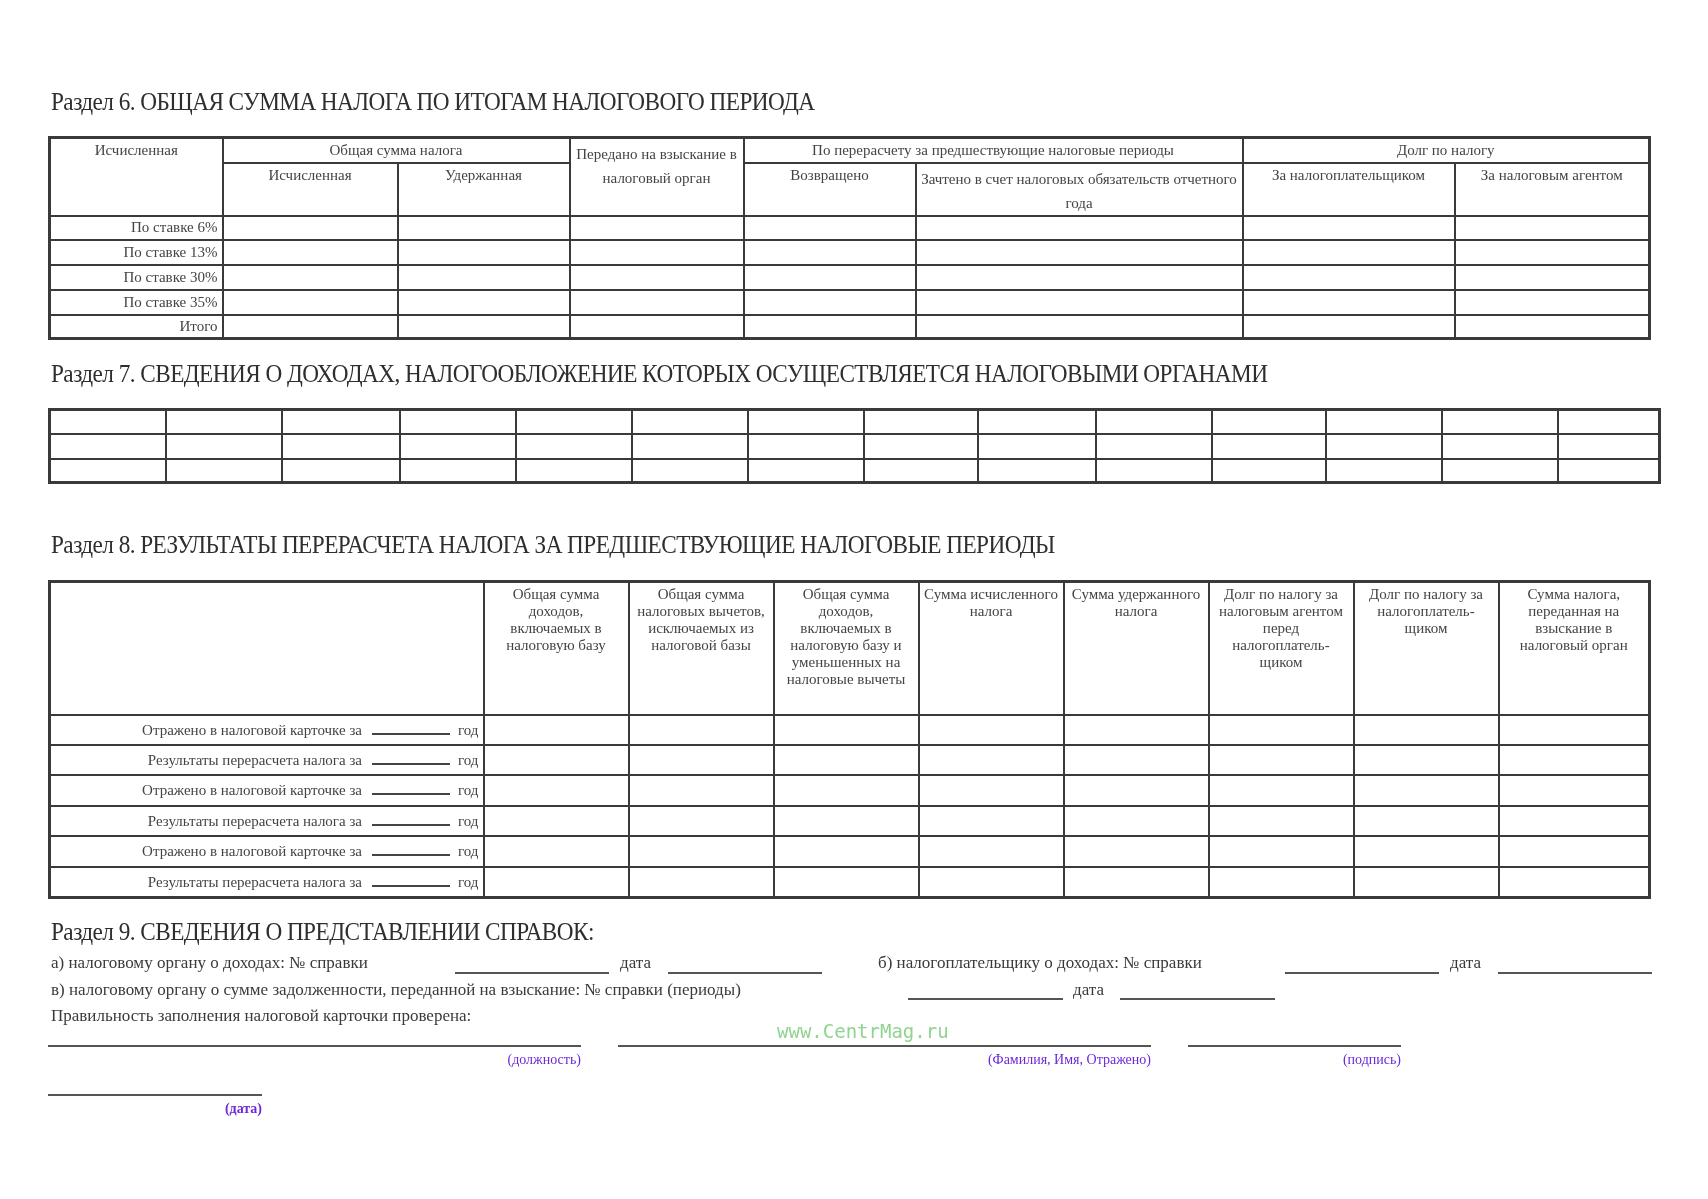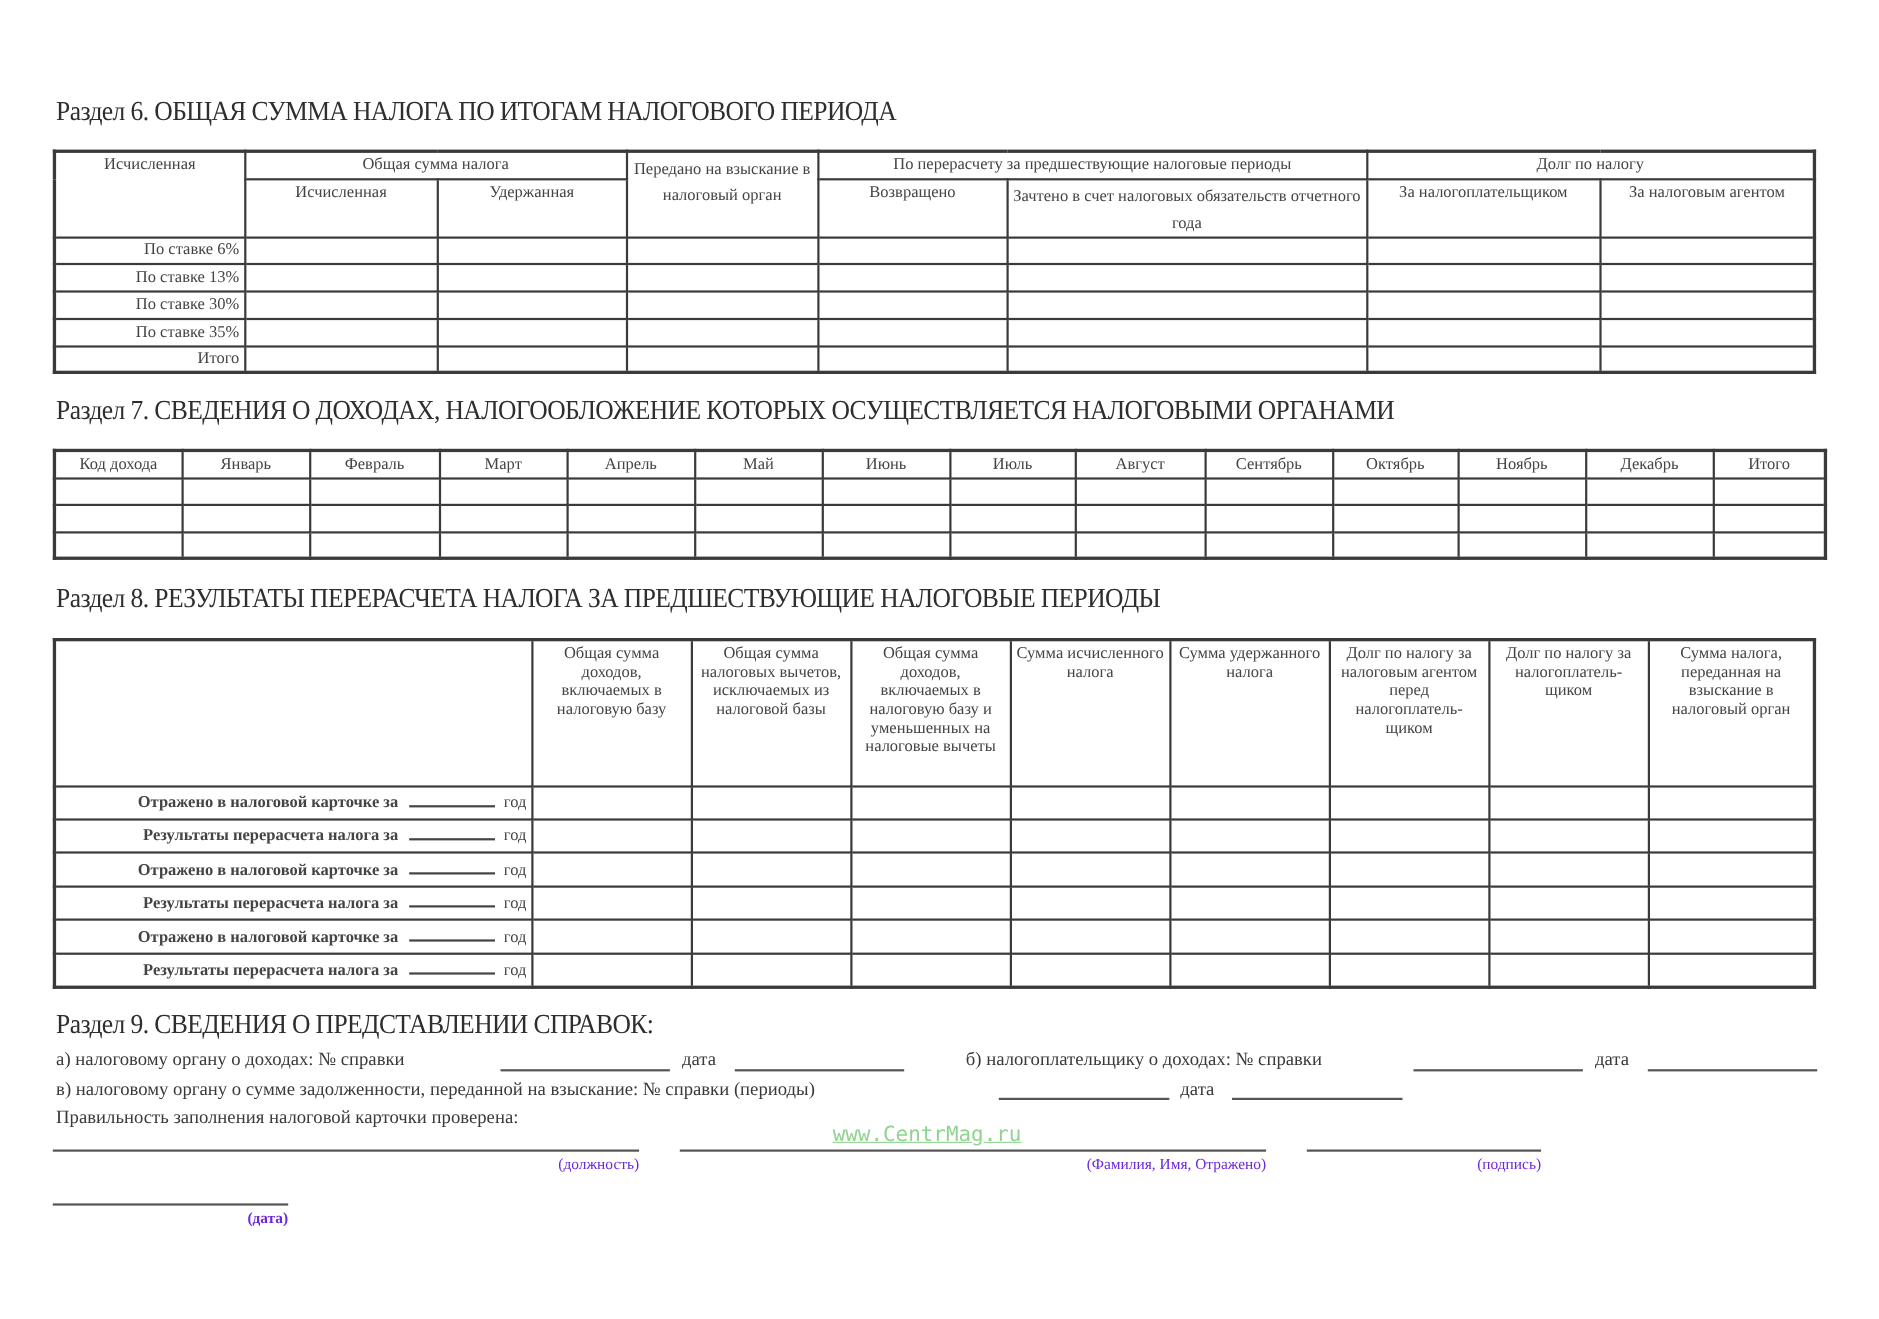--- a/index.html
+++ b/index.html
@@ -16,27 +16,27 @@
     border: 3px solid #3a3a3a;
   }
   table.form td, table.form th {
     border: 2px solid #3a3a3a; padding: 0 4px; font-weight: normal;
     font-size: 15px; color: #444; overflow: hidden; line-height: 17px;
   }
   table.form th { text-align: center; vertical-align: top; padding-top: 3px; }
   table.form td.rowlabel { text-align: right; padding-left: 10px; white-space: nowrap; }
   .s8 th { font-size: 14px; line-height: 22px; padding-top: 1px; }
   .blank { display: inline-block; width: 78px; border-bottom: 2px solid #444; height: 12px; margin: 0 8px 0 10px; vertical-align: baseline; }
-  .s8 td.rowlabel .lbl { display: inline-block; width: 278px; font-weight: bold; }
+  .s8 td.rowlabel .lbl { display: inline-block; width: 278px; }
   .line-text { position: absolute; font-size: 17px; color: #3a3a3a; white-space: nowrap; }
   .uline { position: absolute; border-bottom: 2px solid #555; height: 0; }
   .caption { position: absolute; font-size: 14px; color: #6d28d9; white-space: nowrap; text-align: right; }
   .watermark {
-    position: absolute; left: 757px; top: 1020px; font-family: "DejaVu Sans Mono", monospace;
-    font-size: 19px; color: #8fd48f; white-space: nowrap; letter-spacing: 0px; text-decoration: underline;
+    position: absolute; left: 777px; top: 1020px; font-family: "DejaVu Sans Mono", monospace;
+    font-size: 19px; color: #8fd48f; white-space: nowrap; letter-spacing: 0px;
   }
 </style>
 </head>
 <body>
 
 <div class="section-title" style="top:88px;">Раздел 6. ОБЩАЯ СУММА НАЛОГА ПО ИТОГАМ НАЛОГОВОГО ПЕРИОДА</div>
 
 <table class="form" style="left:48px; top:136px; width:1600px;">
   <colgroup>
     <col style="width:173px">
@@ -130,36 +130,20 @@
       <col style="width:116px">
     <col style="width:114px">
       <col style="width:118px">
       <col style="width:116px">
       <col style="width:114px">
       <col style="width:116px">
       <col style="width:116px">
       <col style="width:102px">
   </colgroup>
   <tbody>
-      <tr style="height:25px;">
-    <th>Код дохода</th>
-    <th>Январь</th>
-    <th>Февраль</th>
-    <th>Март</th>
-    <th>Апрель</th>
-    <th>Май</th>
-    <th>Июнь</th>
-    <th>Июль</th>
-    <th>Август</th>
-    <th>Сентябрь</th>
-    <th>Октябрь</th>
-    <th>Ноябрь</th>
-    <th>Декабрь</th>
-    <th>Итого</th>
-  </tr>
   <tr style="height:24px;">
     <td></td>
         <td></td>
         <td></td>
         <td></td>
         <td></td>
         <td></td>
         <td></td>
         <td></td>
         <td></td>

